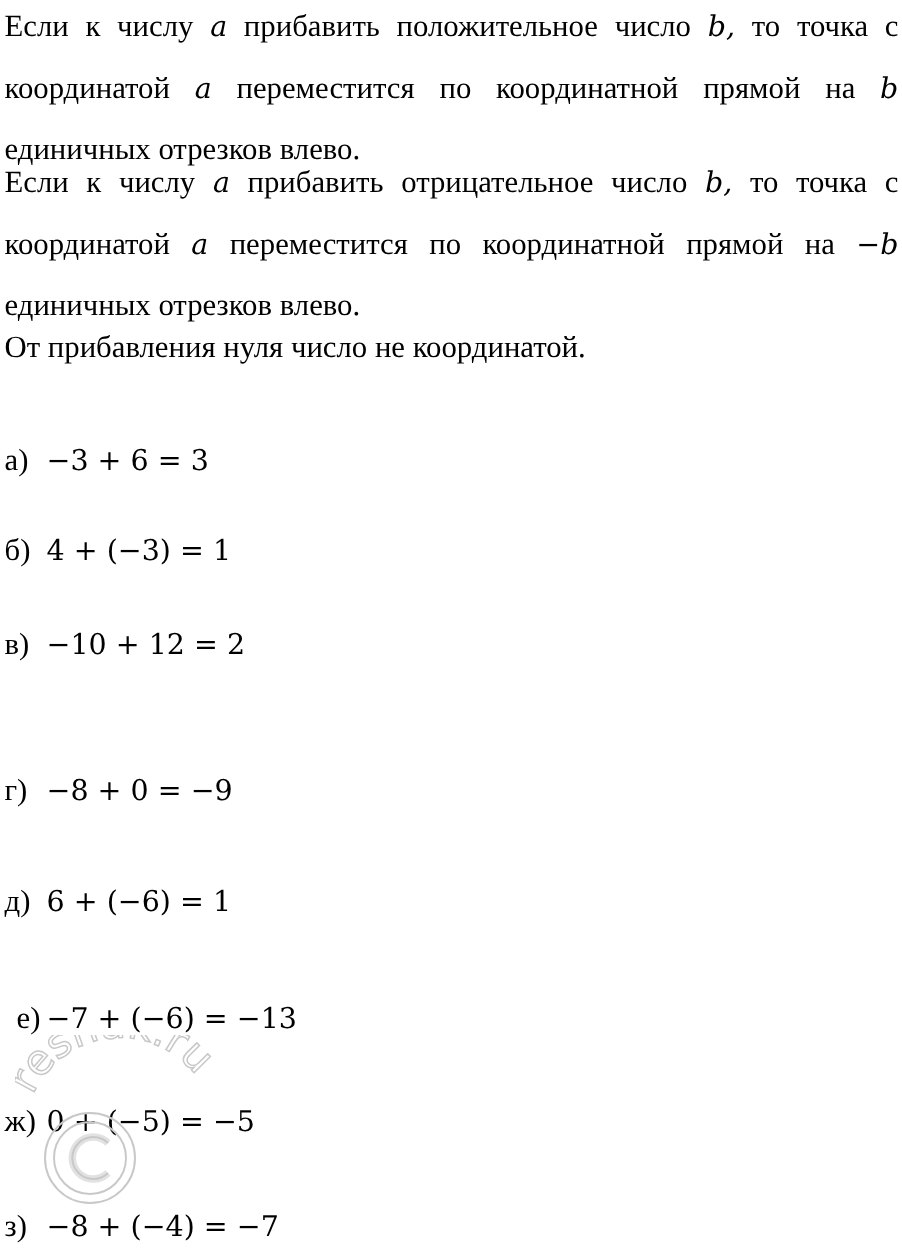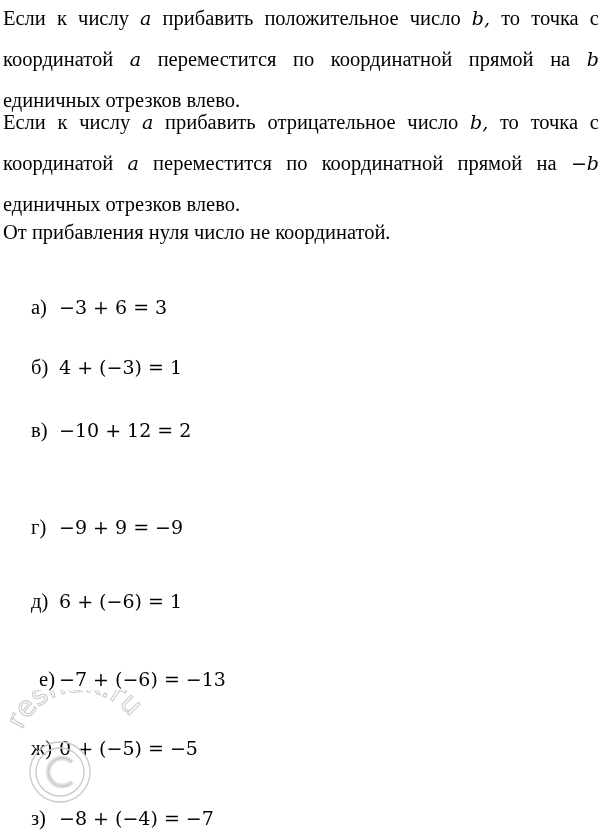--- a/index.html
+++ b/index.html
@@ -11,21 +11,21 @@
     .para {
       position: absolute; left: 3px; width: 596px;
       font-size: 20.5px; line-height: 41px;
       text-align: justify; text-align-last: left;
     }
     .line { display: block; white-space: nowrap; height: 41px; }
     .jline { display: flex; justify-content: space-between; white-space: nowrap; height: 41px; }
     .var { font-style: italic; font-family: "DejaVu Serif", "Liberation Serif", serif; font-size: 19px; }
     .item {
       position: absolute; left: 3px;
-      font-size: 20.5px; white-space: nowrap; margin-left: 28px;
+      font-size: 20.5px; white-space: nowrap;
     }
     .item .label { display: inline-block; width: 24px; }
     .item .expr { font-family: "DejaVu Serif", "Liberation Serif", serif; font-size: 19px; margin-left: 4px; }
     .watermark {
       position: absolute; left: 10px; top: 690px; width: 150px; height: 130px;
       pointer-events: none;
     }
   </style>
 </head>
 <body>
@@ -91,21 +91,21 @@
 <div class="item" style="top:296px;">
   <span class="label">а)</span><span class="expr">−3 + 6 = 3</span>
 </div>
 <div class="item" style="top:356px;">
   <span class="label">б)</span><span class="expr">4 + (−3) = 1</span>
 </div>
 <div class="item" style="top:419px;">
   <span class="label">в)</span><span class="expr">−10 + 12 = 2</span>
 </div>
 <div class="item" style="top:516px;">
-  <span class="label">г)</span><span class="expr">−9 + 9 = −9</span>
+  <span class="label">г)</span><span class="expr">−8 + 0 = −9</span>
 </div>
 <div class="item" style="top:590px;">
   <span class="label">д)</span><span class="expr">6 + (−6) = 1</span>
 </div>
 <div class="item" style="top:668px;text-align:right;">
   <span class="label">е)</span><span class="expr">−7 + (−6) = −13</span>
 </div>
 <div class="item" style="top:737px;">
   <span class="label">ж)</span><span class="expr">0 + (−5) = −5</span>
 </div>

